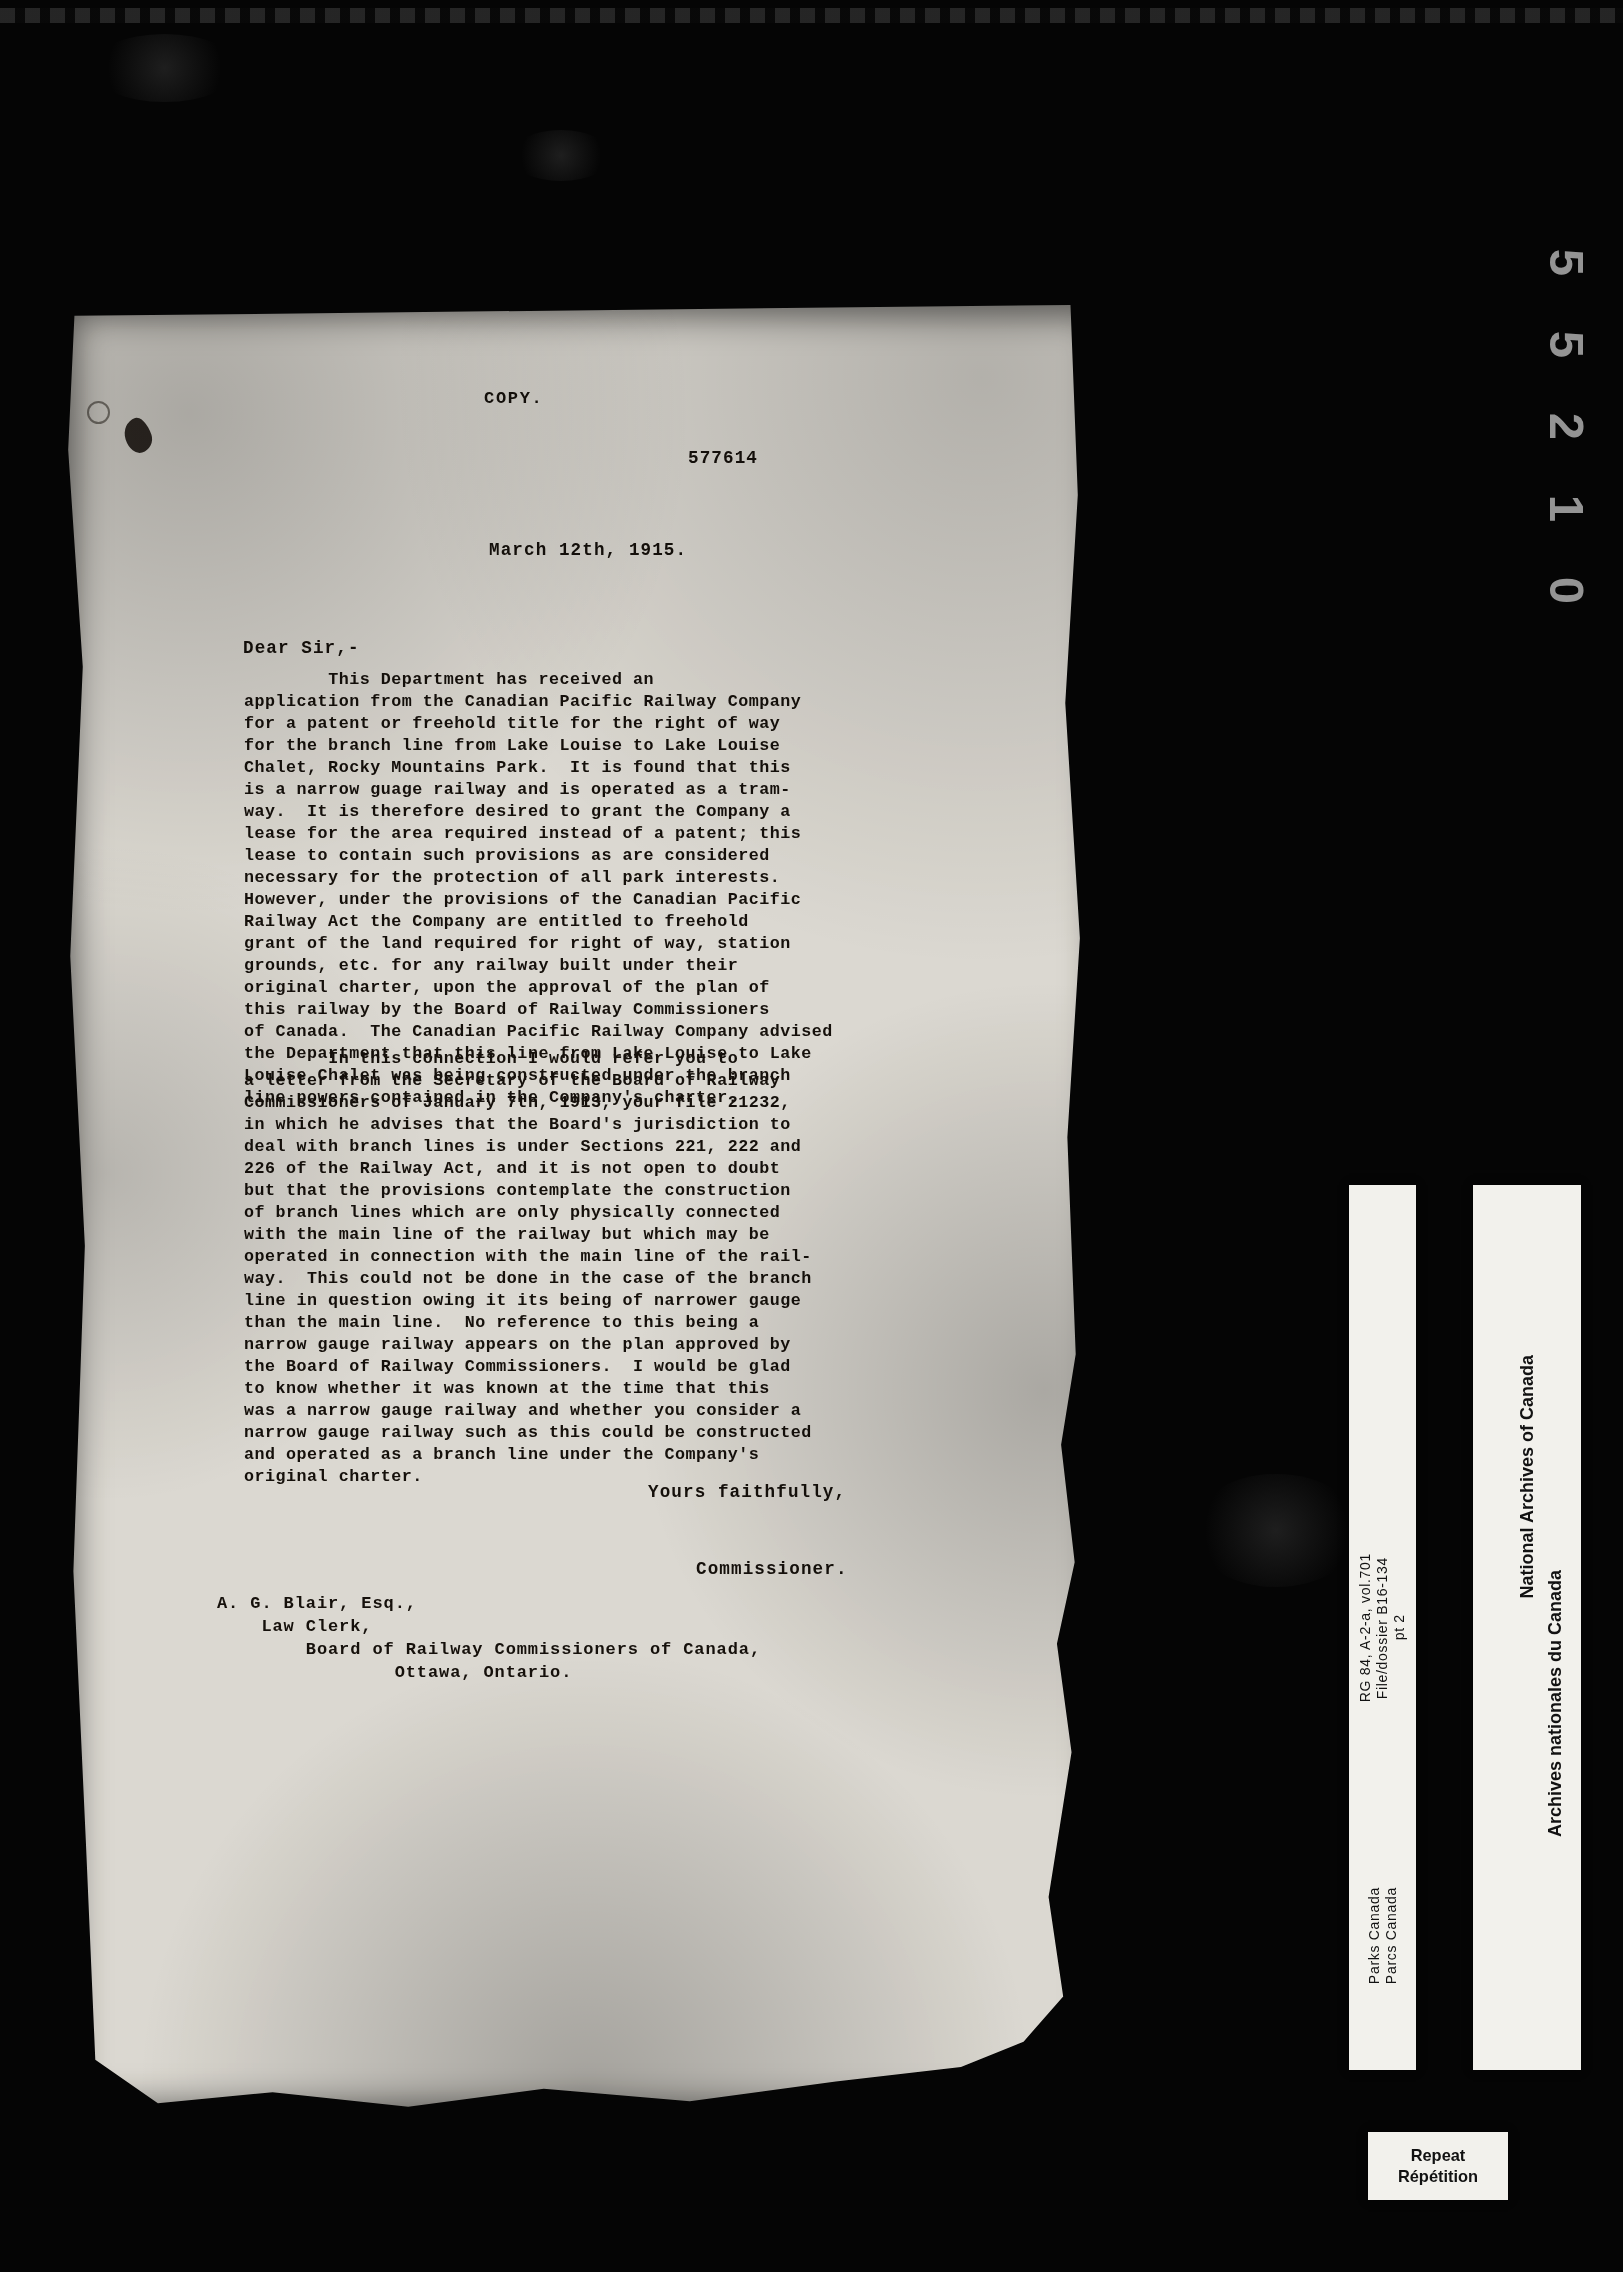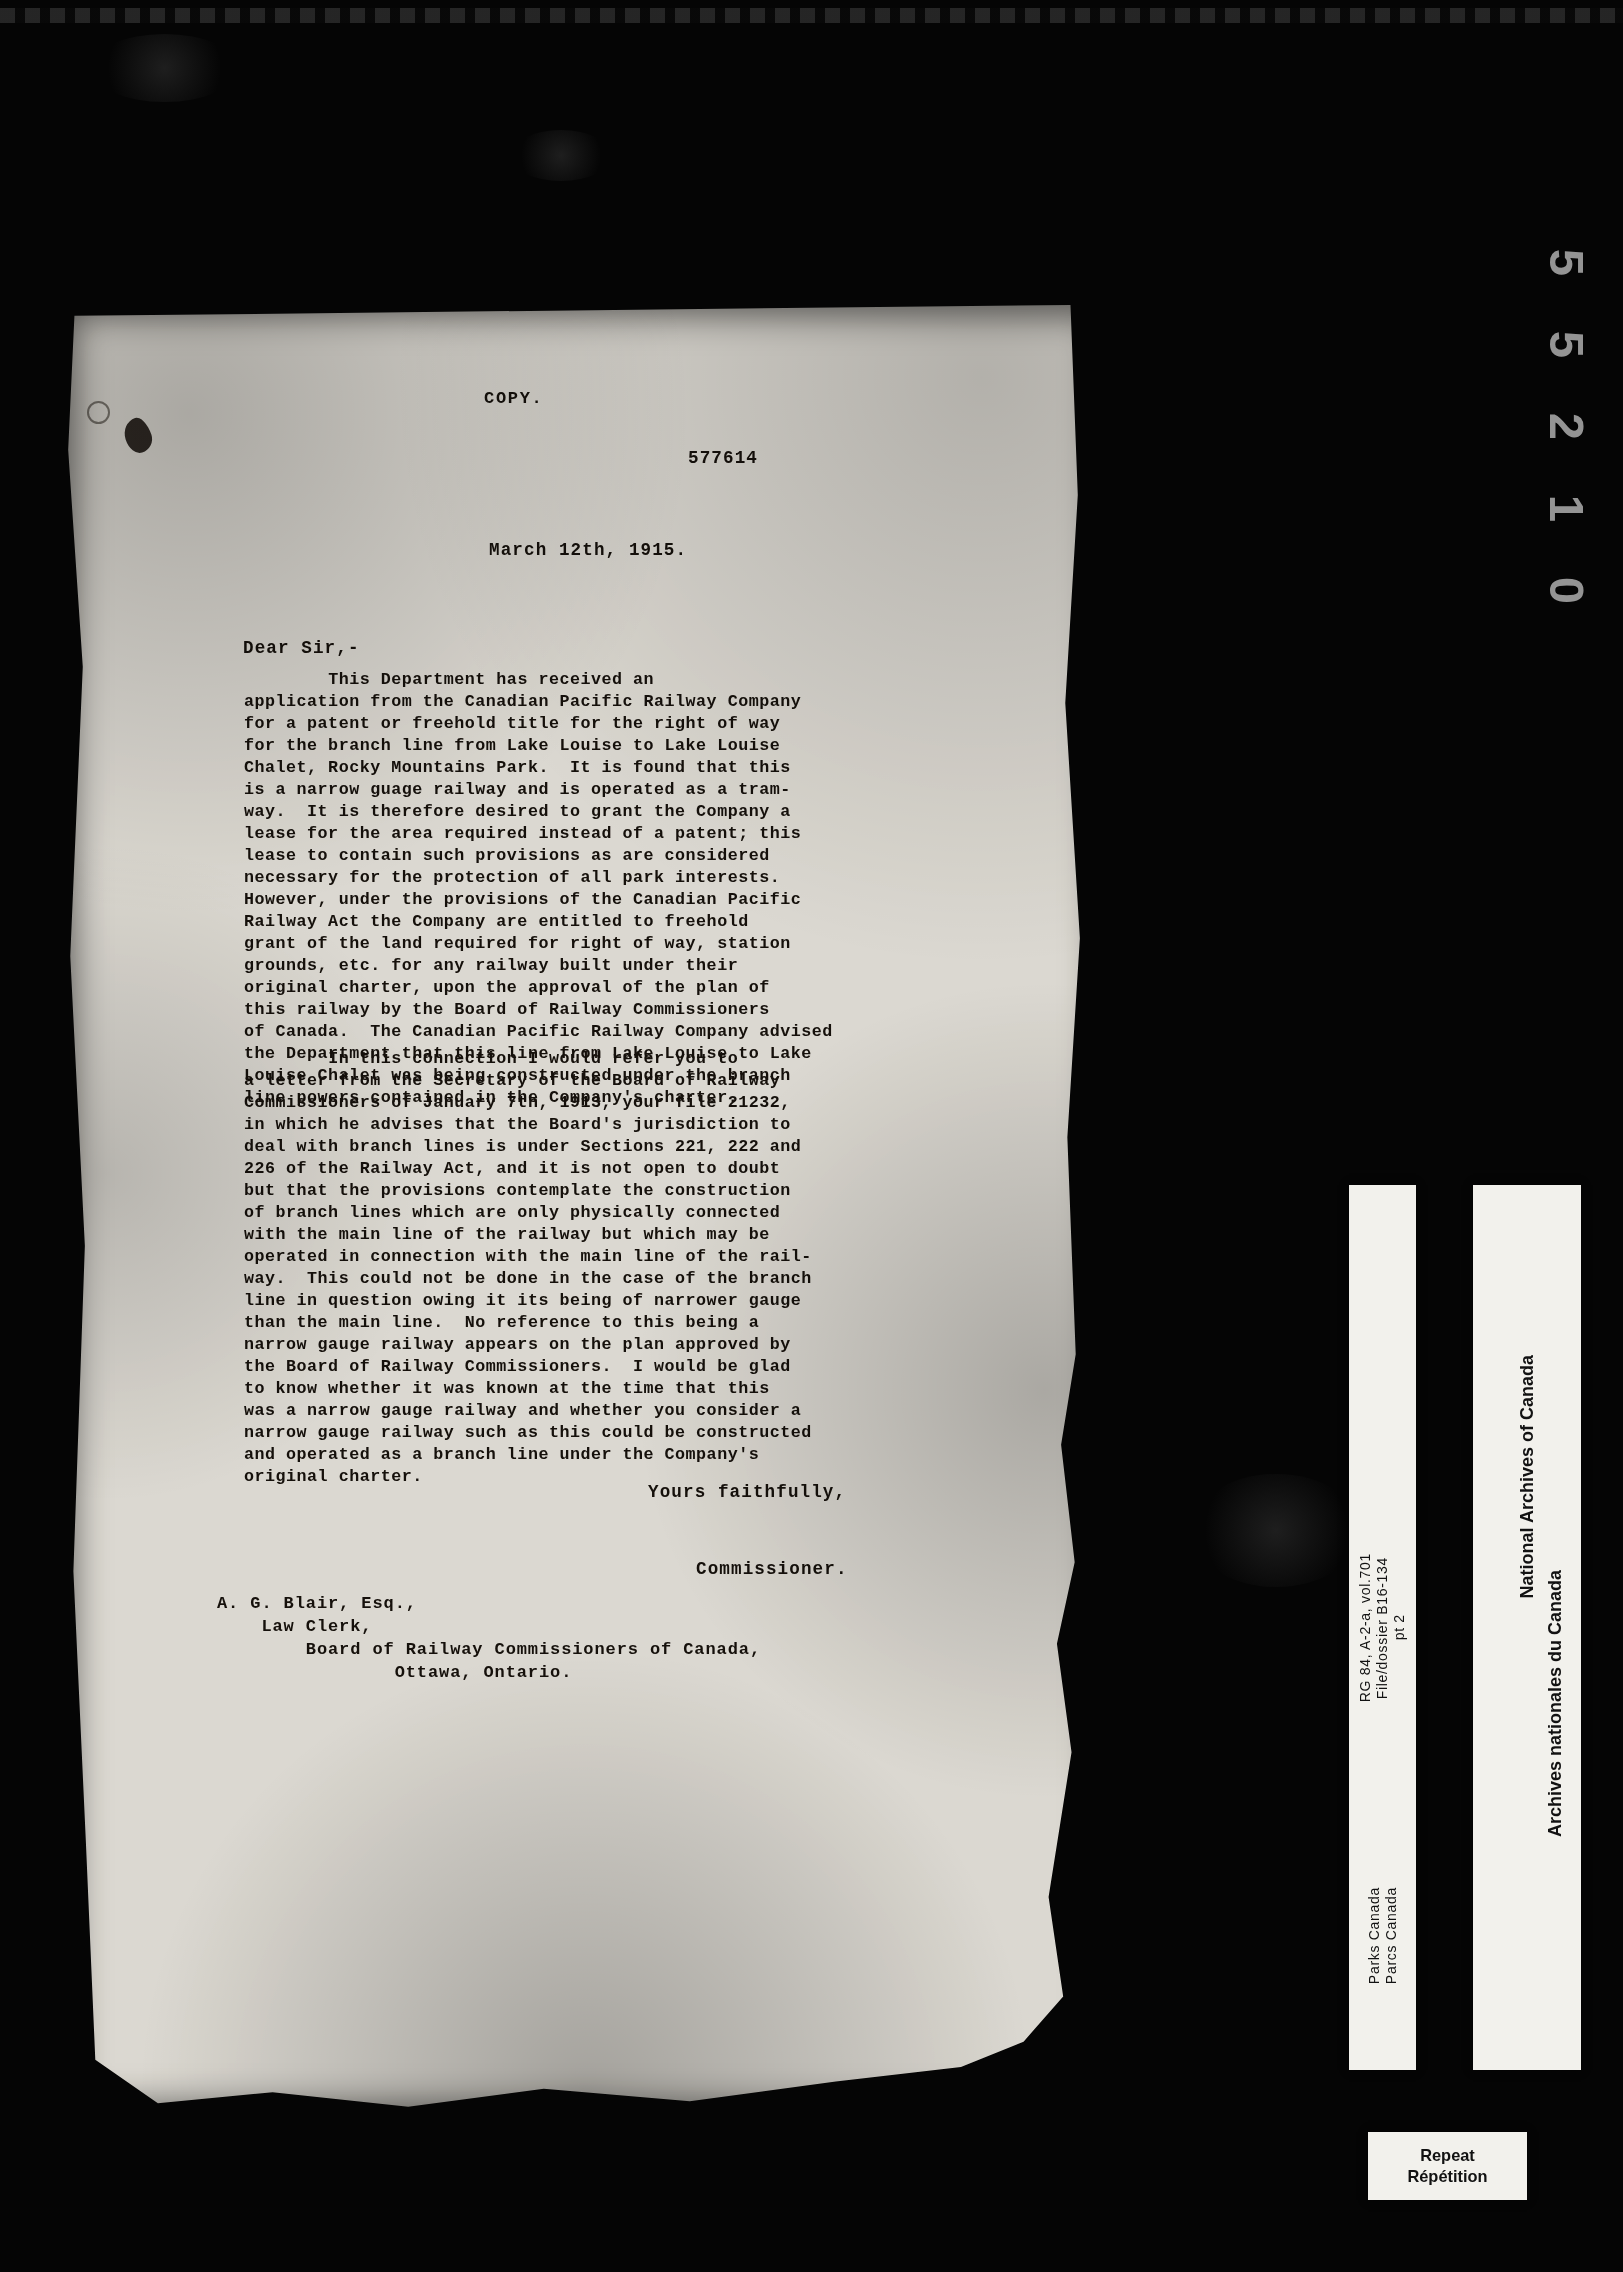--- a/index.html
+++ b/index.html
@@ -201,21 +201,21 @@
   #strip-archives .vtext {
     font-size: 18px;
     font-weight: 700;
     line-height: 23px;
     margin-top: 170px;
   }
 
   #strip-repeat {
     left: 1368px;
     top: 2132px;
-    width: 159px;
+    width: 140px;
     height: 68px;
     flex-direction: column;
     gap: 2.3px;
   }
   #strip-repeat span {
     font-family: "Liberation Sans", sans-serif;
     font-size: 16.4px;
     font-weight: 700;
     line-height: 19px;
     display: block;

